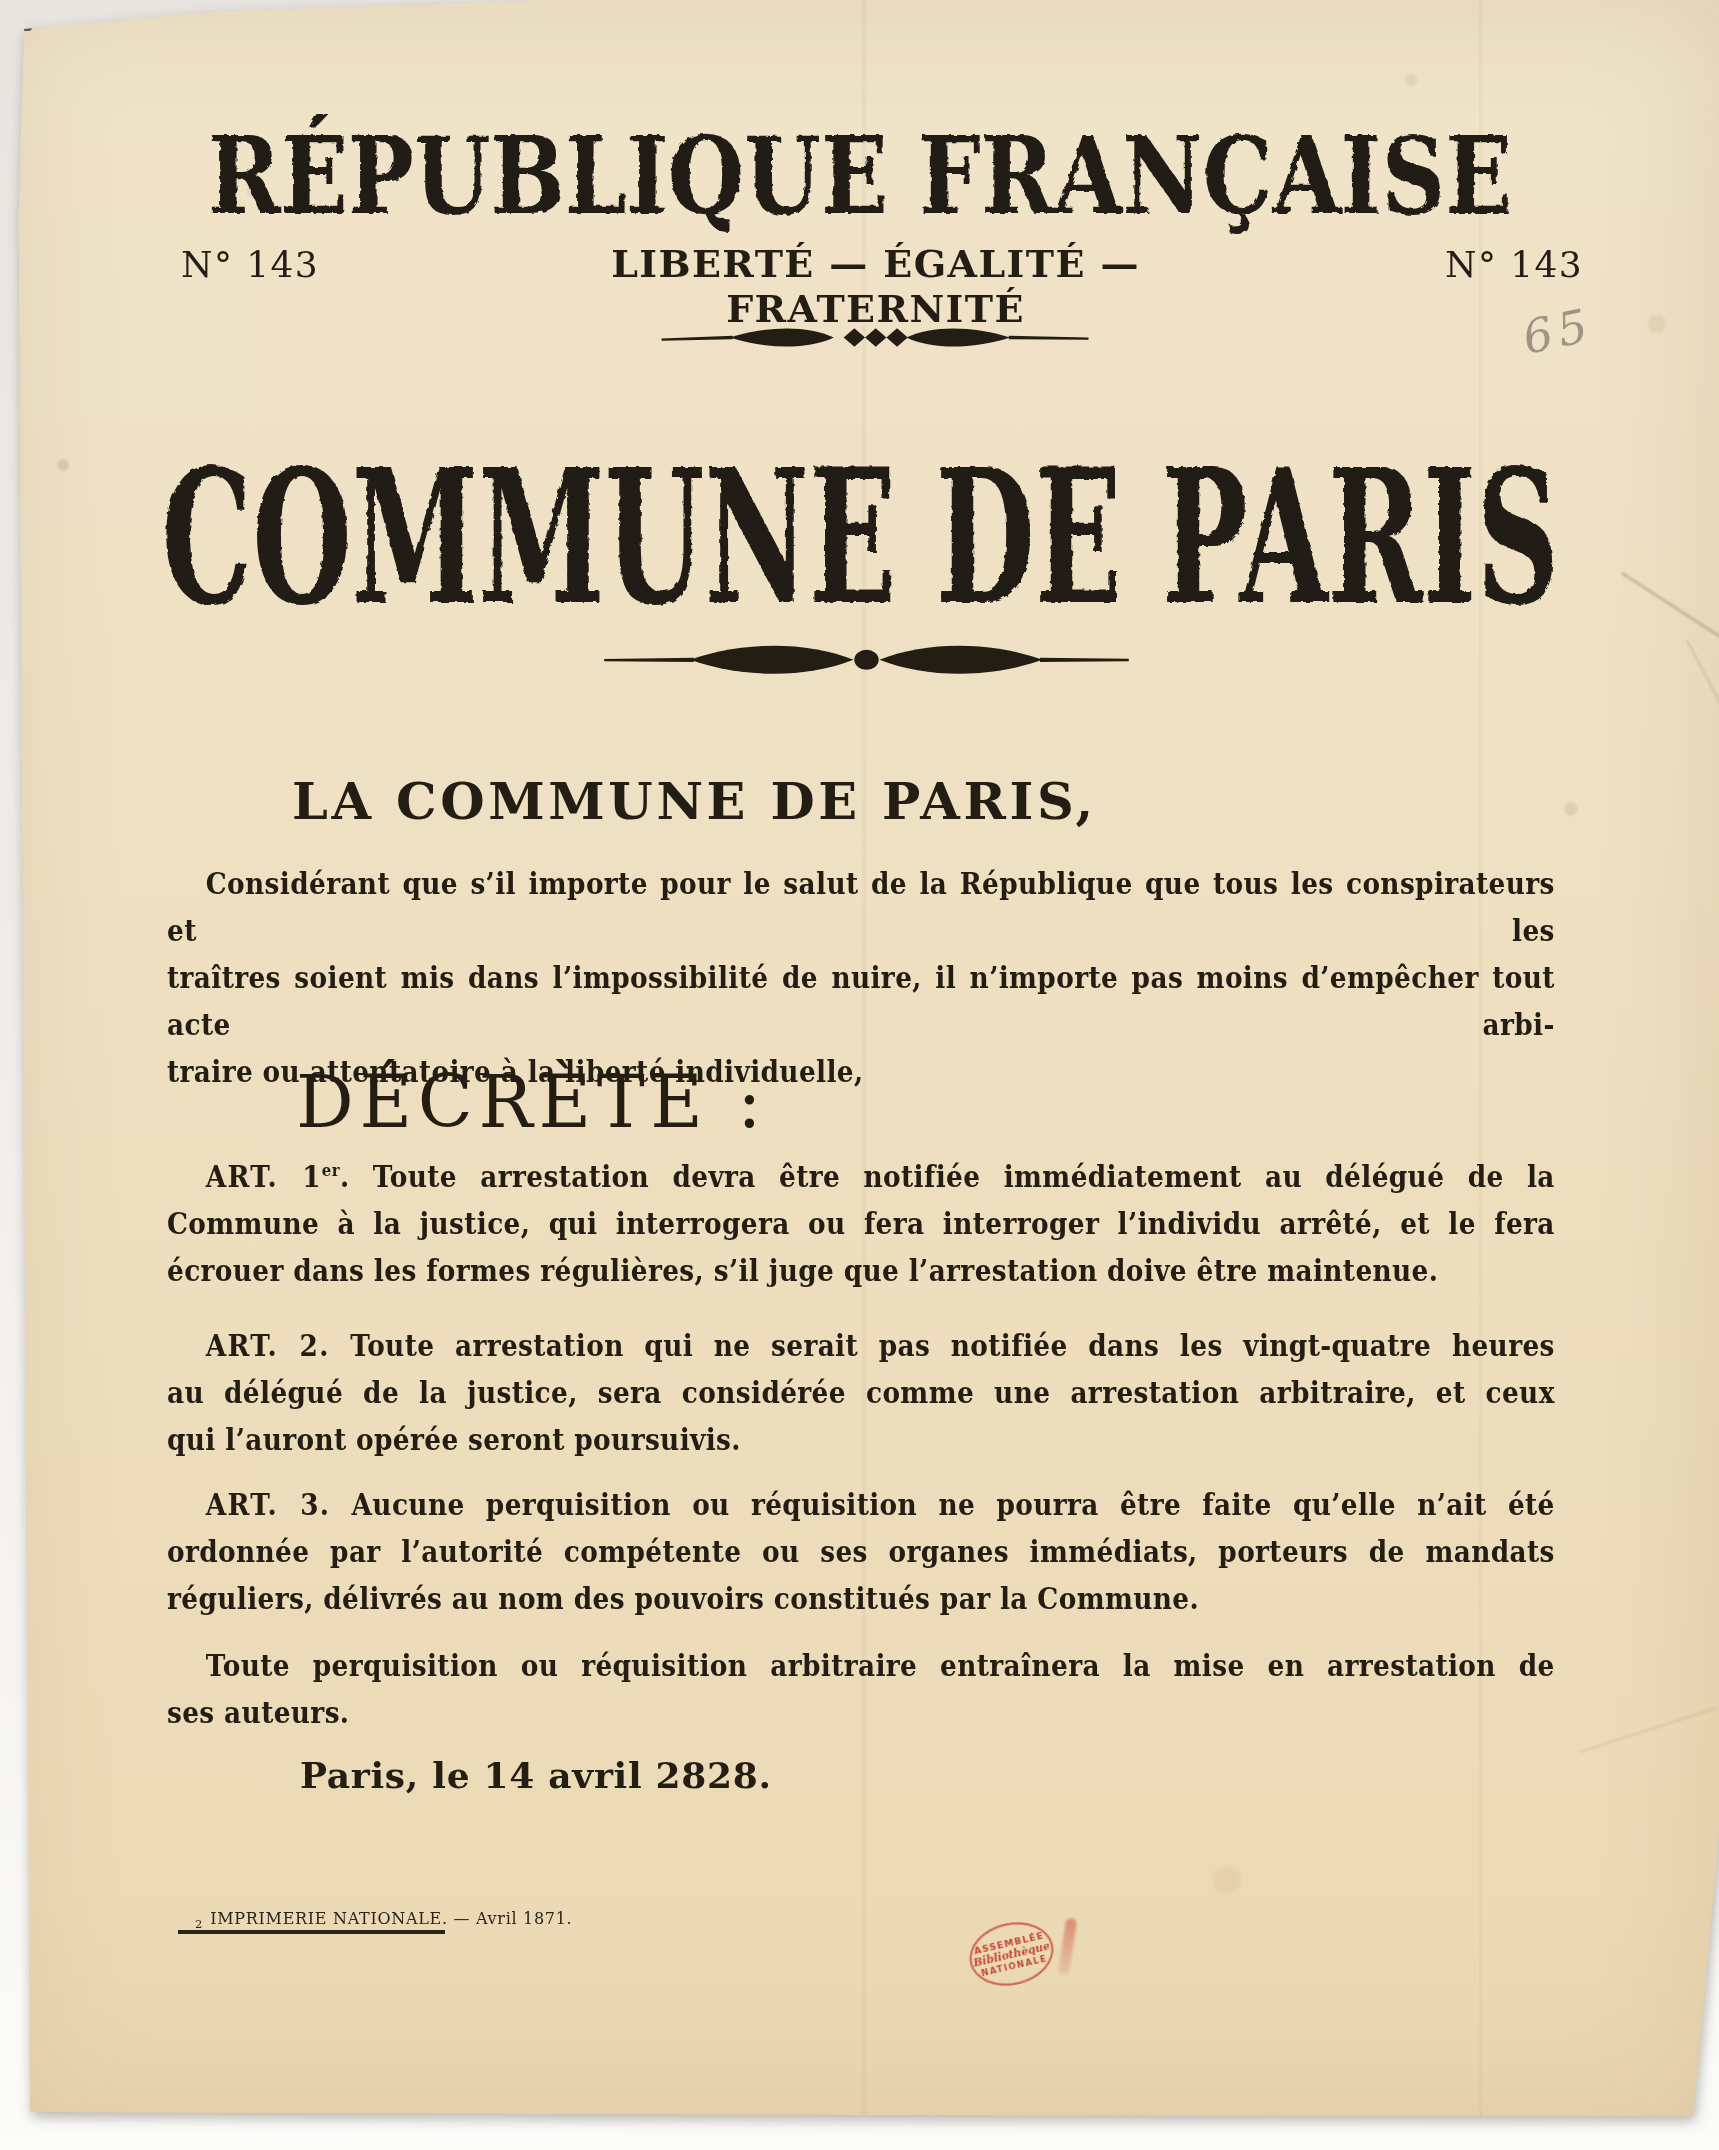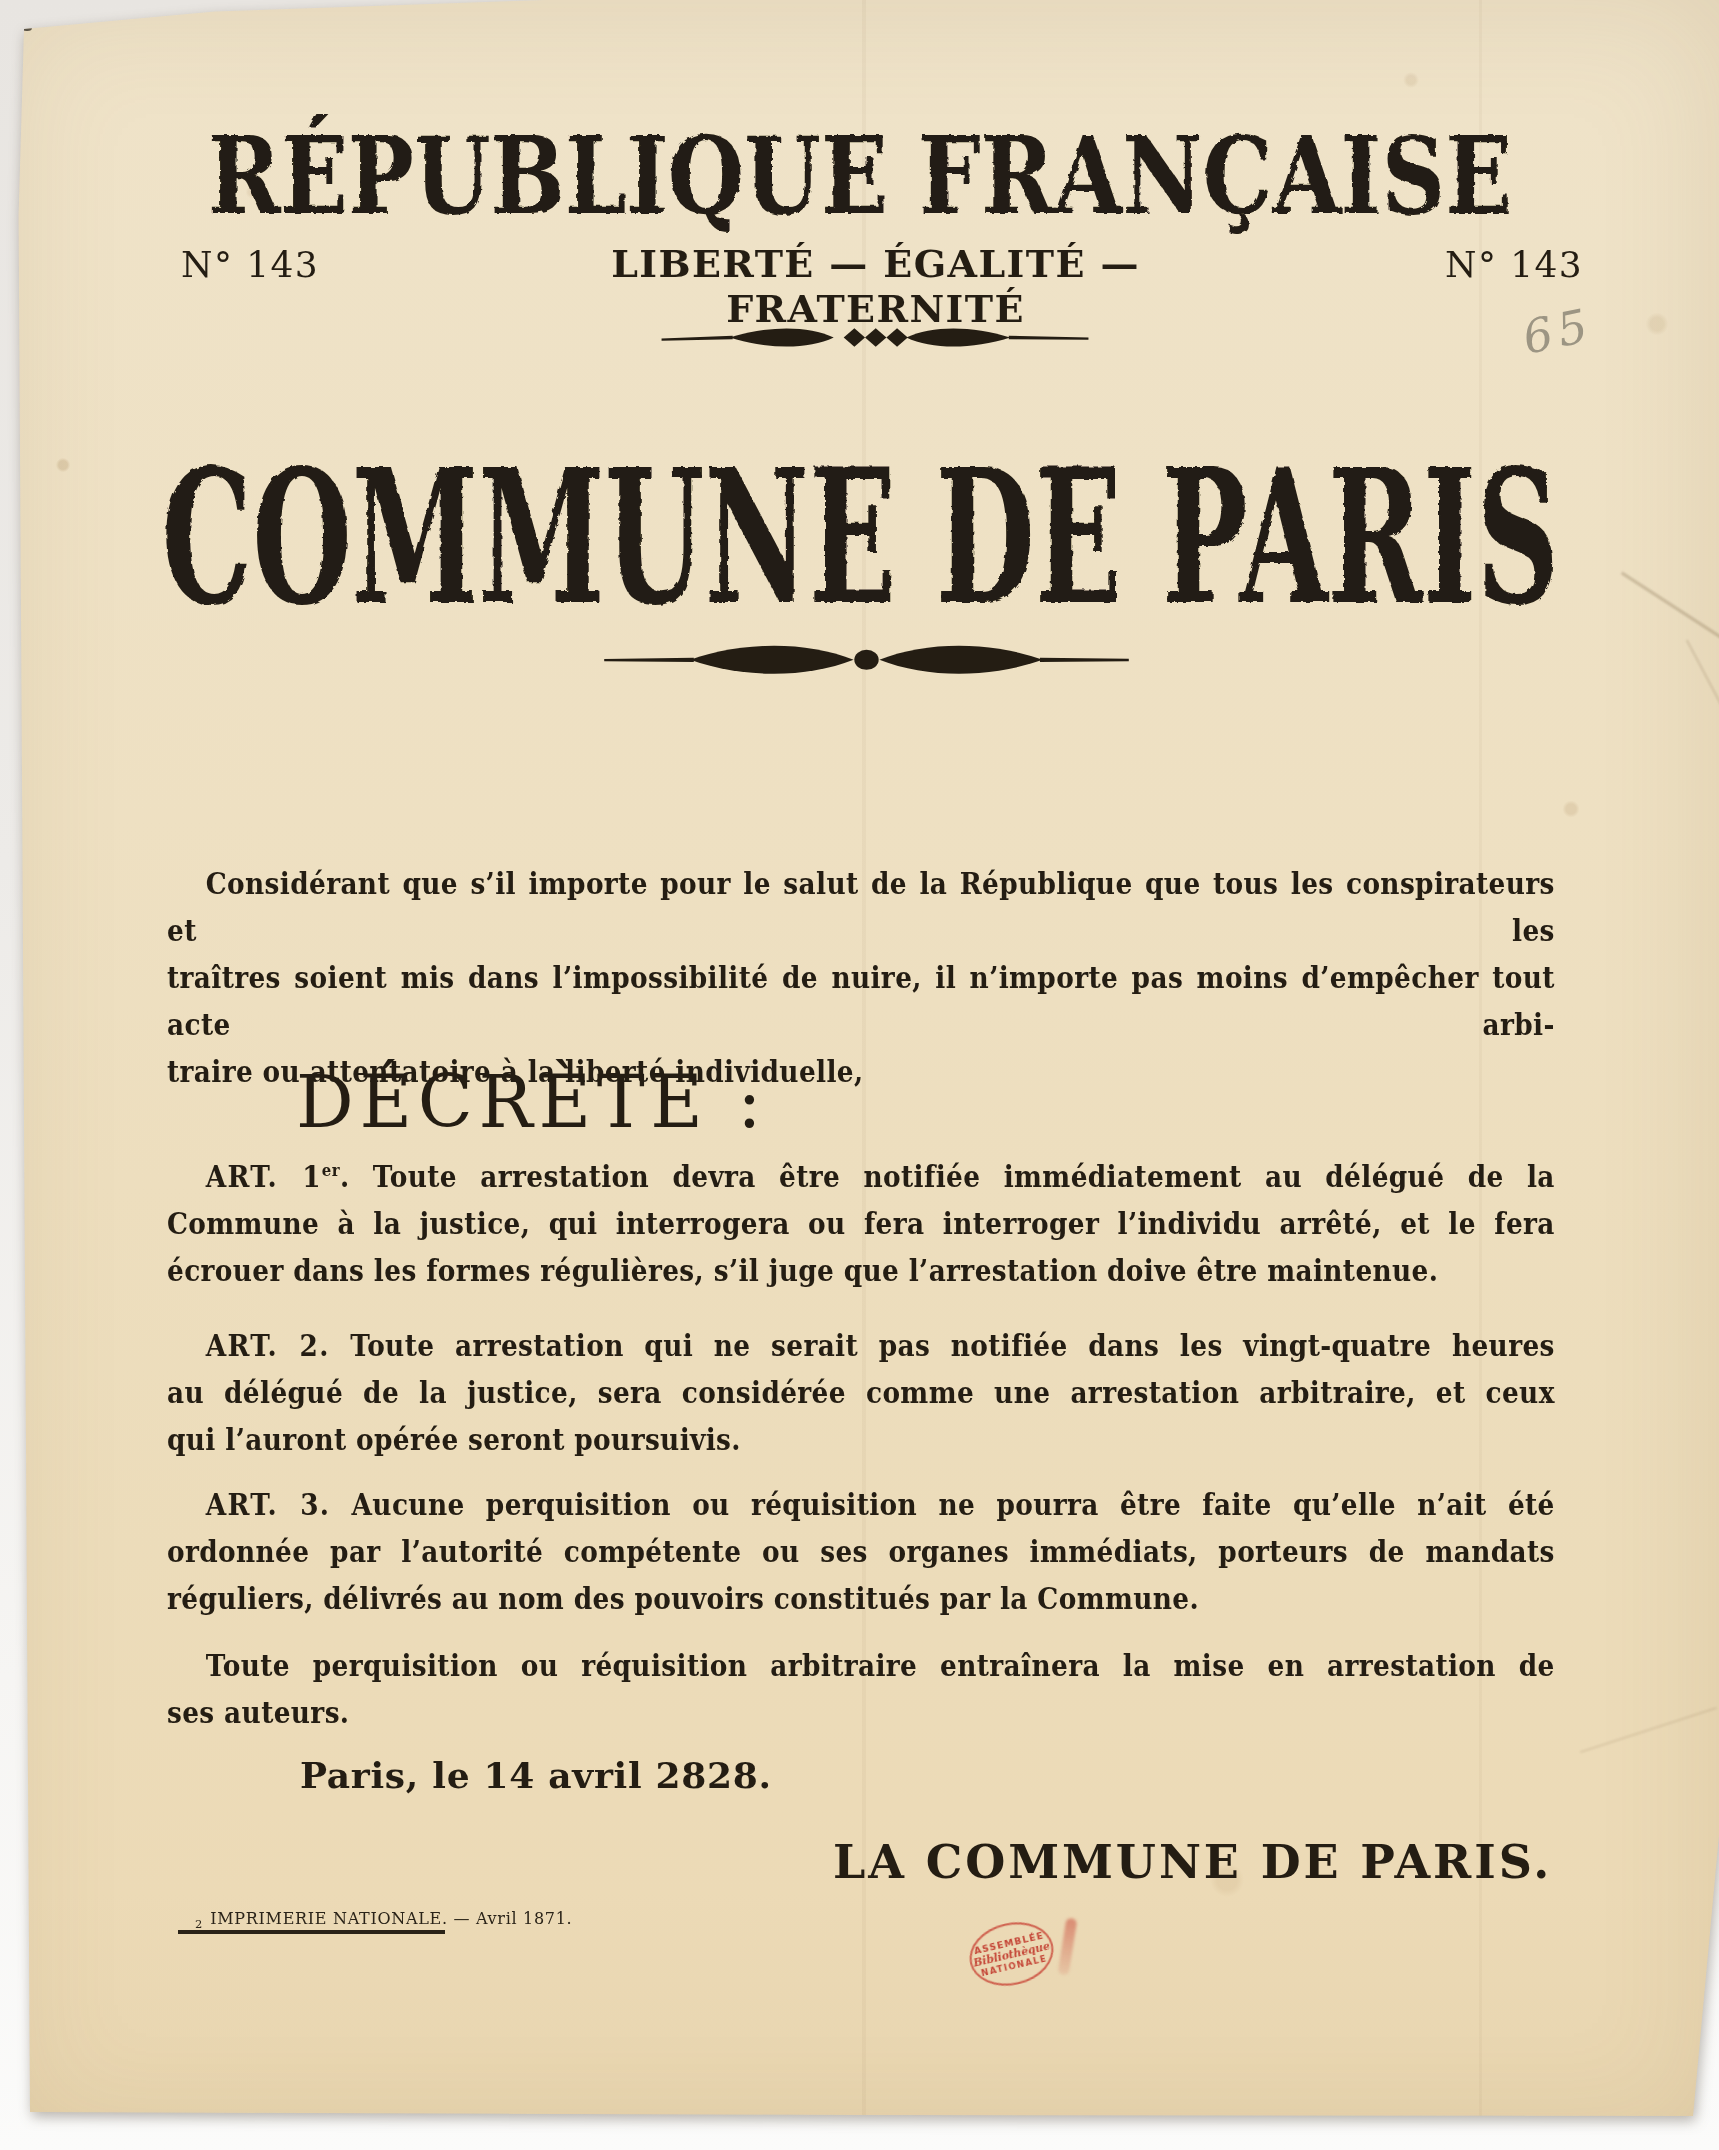--- a/index.html
+++ b/index.html
@@ -113,20 +113,21 @@
   <svg class="abs" style="left:604px; top:639px;" width="525" height="43" viewBox="0 0 732 60">
     <g fill="#241d13">
       <polygon points="0,28 125,26 125,32 0,31"></polygon>
       <path d="M120 29 C190 4 280 2 348 29 C280 56 190 54 120 29 Z"></path>
       <ellipse cx="366" cy="29" rx="17" ry="14"></ellipse>
       <path d="M384 29 C452 2 542 4 612 29 C542 54 452 56 384 29 Z"></path>
       <polygon points="608,26 732,27.5 732,31 608,32"></polygon>
     </g>
   </svg>
 
+  <div class="abs ink salutation" style="left:292px; top:771px;">LA COMMUNE DE PARIS,</div>
 
   <div class="abs para" style="top:860px;">
     <div class="jline ind">Considérant que s’il importe pour le salut de la République que tous les conspirateurs et les</div>
     <div class="jline">traîtres soient mis dans l’impossibilité de nuire, il n’importe pas moins d’empêcher tout acte arbi-</div>
     <div class="jlast">traire ou attentatoire à la liberté individuelle,</div>
   </div>
 
   <div class="abs ink decree" style="left:296px; top:1060px;">DÉCRÈTE :</div>
 
   <div class="abs para" style="top:1147px;">
@@ -146,21 +147,20 @@
     <div class="jline">ordonnée par l’autorité compétente ou ses organes immédiats, porteurs de mandats</div>
     <div class="jlast">réguliers, délivrés au nom des pouvoirs constitués par la Commune.</div>
   </div>
 
   <div class="abs para" style="top:1642px;">
     <div class="jline ind">Toute perquisition ou réquisition arbitraire entraînera la mise en arrestation de</div>
     <div class="jlast">ses auteurs.</div>
   </div>
 
   <div class="abs ink dateline" style="left:300px; top:1754px;">Paris, le 14 avril 2828.</div>
-  <div class="abs ink signature" style="left:833px; top:1835px;">LA COMMUNE DE PARIS.</div>
 
   <div class="abs imprint-rule"></div>
   <div class="abs imprint"><span class="imprint-mark">2</span><span>IMPRIMERIE NATIONALE. — Avril 1871.</span></div>
 
   <div class="abs stamp">
     <div class="stamp-l1">ASSEMBLÉE</div>
     <div class="stamp-l2">Bibliothèque</div>
     <div class="stamp-l3">NATIONALE</div>
   </div>
   <div class="abs stamp-smudge"></div>

